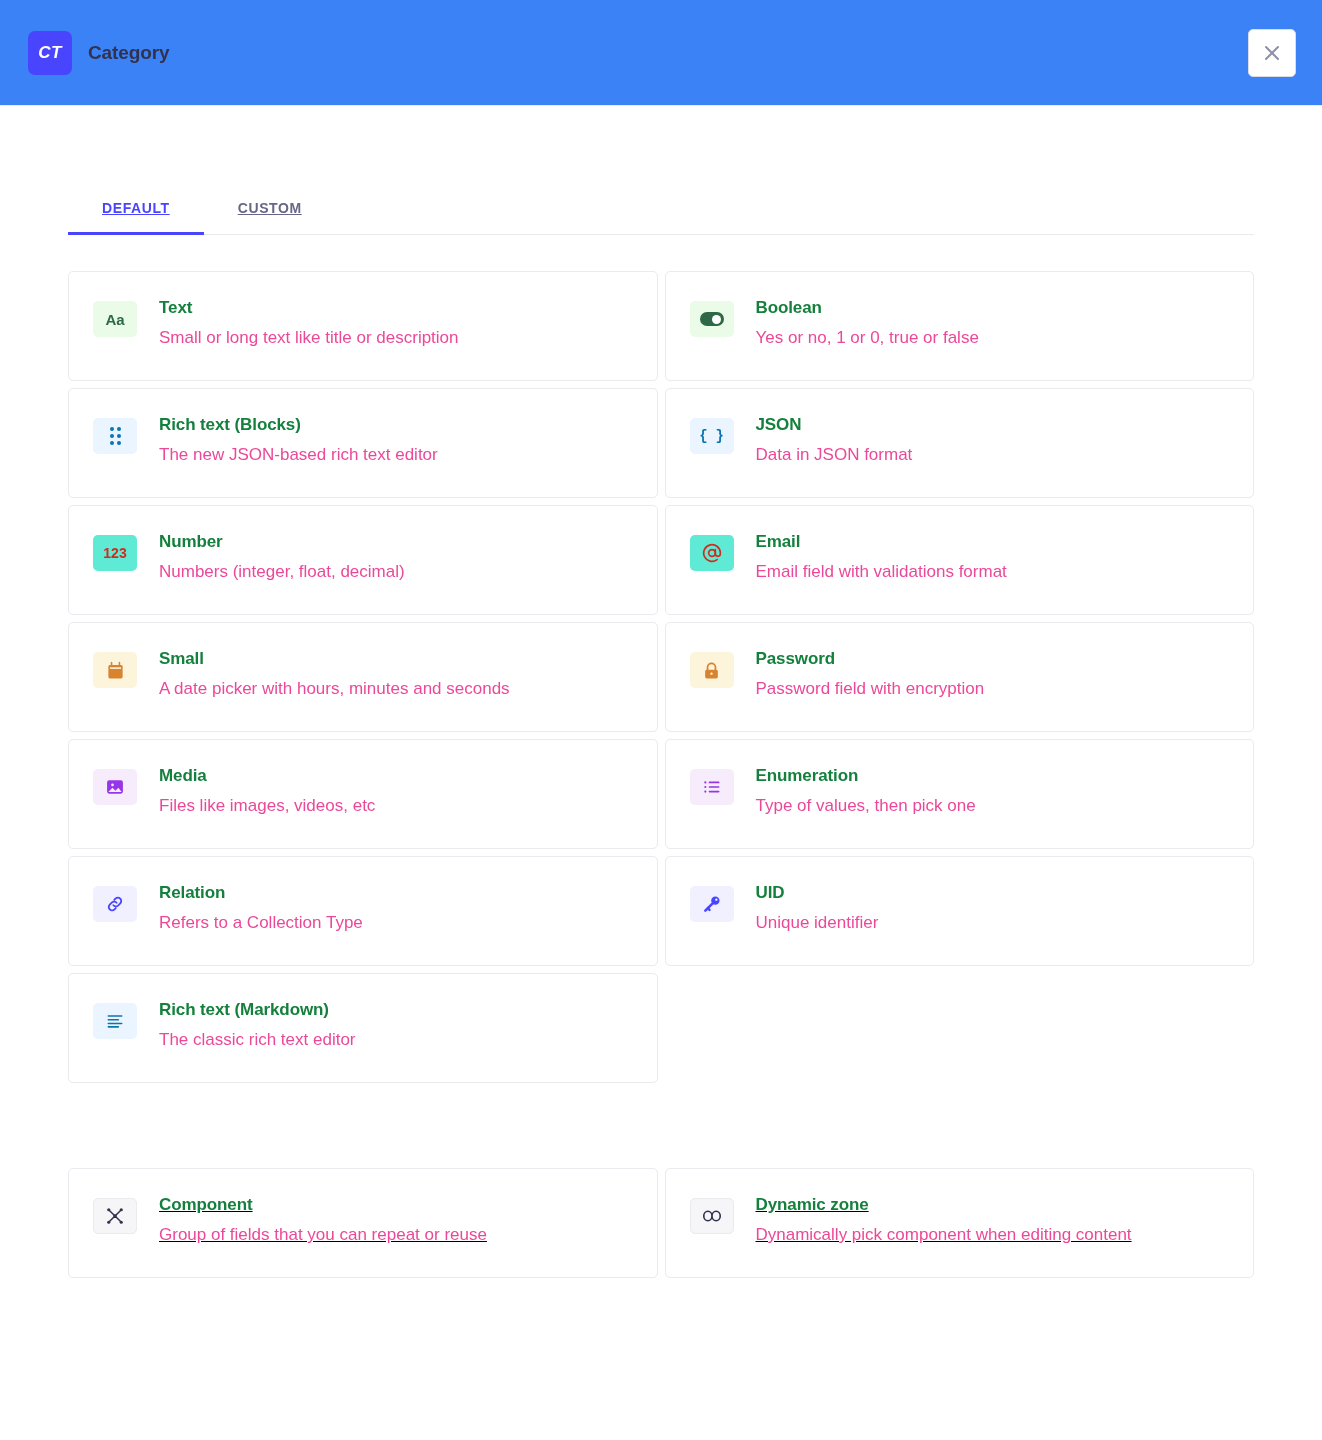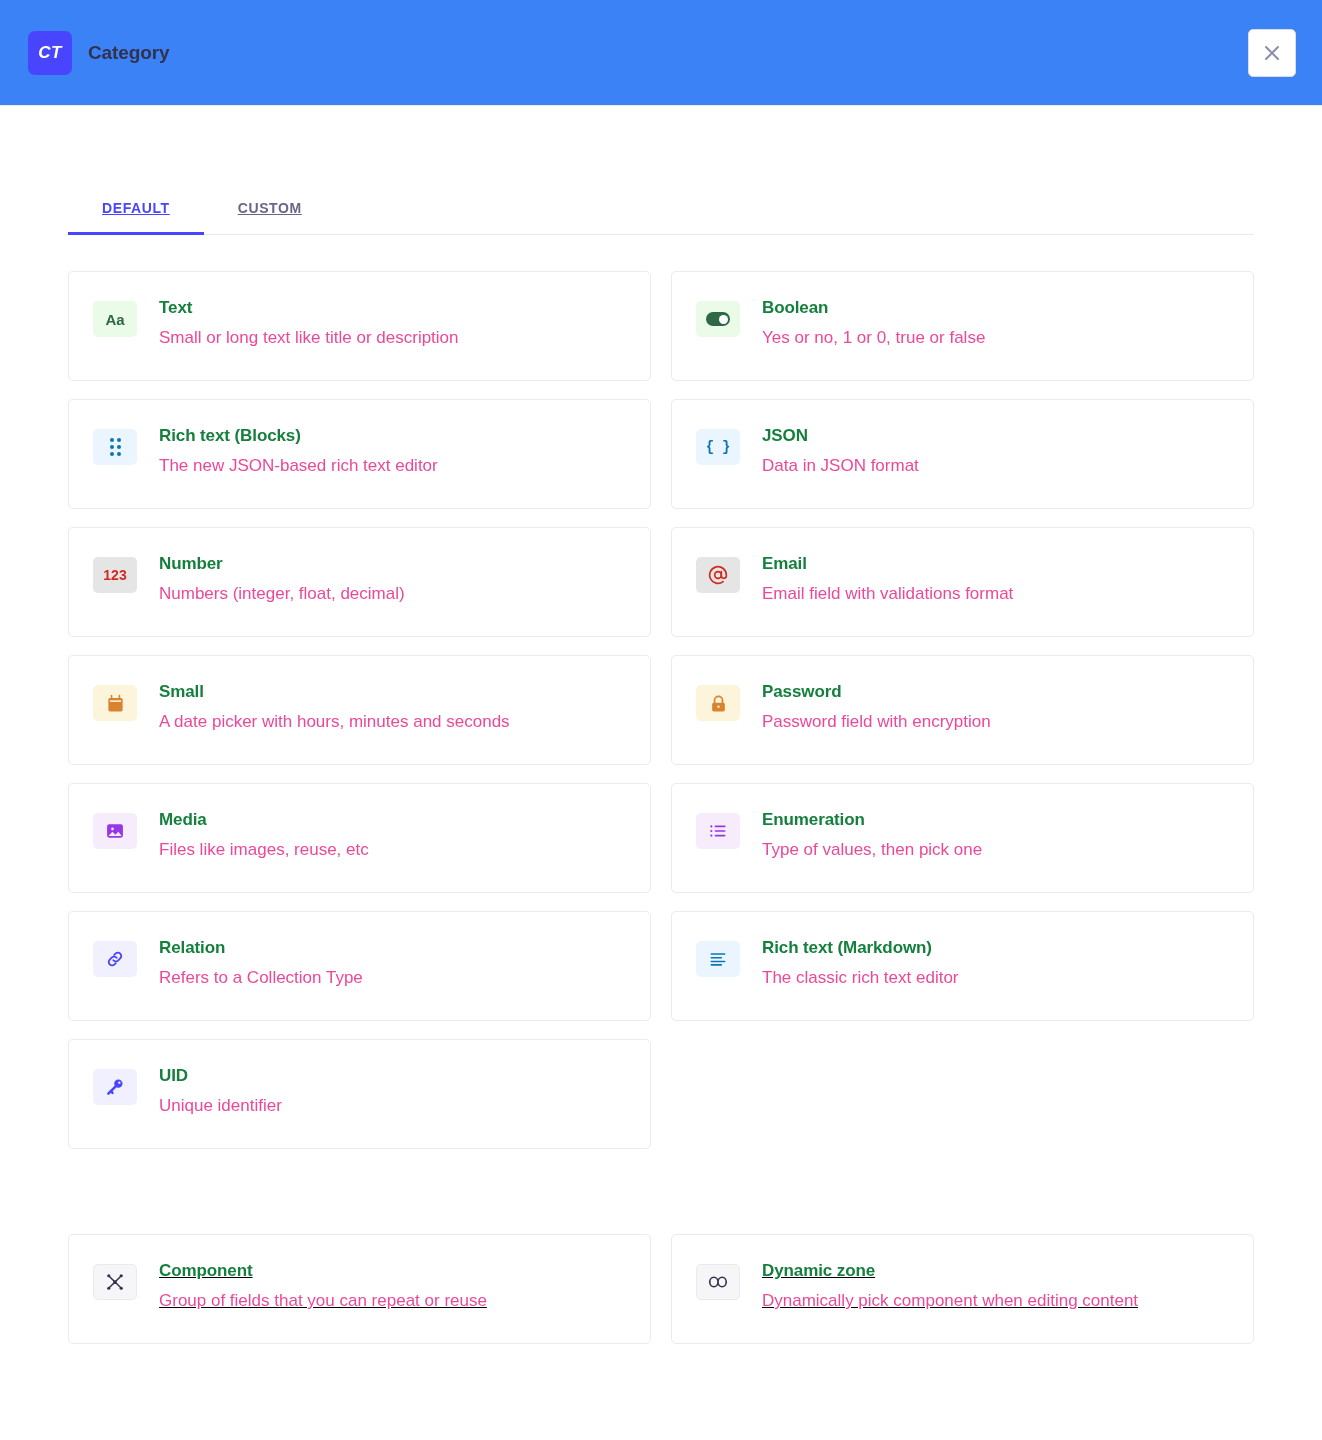--- a/index.html
+++ b/index.html
@@ -105,20 +105,21 @@
     border-bottom-color: #4945ff;
   }
 
   
   .grid {
     display: grid;
     grid-template-columns: 1fr 1fr;
     column-gap: 20px;
     row-gap: 18px;
     margin-top: 36px;
+    gap: 7px;
   }
   .grid.second {
     margin-top: 85px;
     padding-bottom: 60px;
     text-decoration: underline;
   }
   .card {
     border: 1px solid #eaeaef;
     border-radius: 5px;
     background: #ffffff;
@@ -134,21 +135,21 @@
     height: 36px;
     border-radius: 5px;
     display: flex;
     align-items: center;
     justify-content: center;
     flex: none;
     margin-top: 5px;
   }
   .icon-box.green { background: #eafbe7; color: #2f6846; }
   .icon-box.blue  { background: #eaf5ff; color: #0c75af; }
-  .icon-box.red   { background: #e5e5e5; color: #d02b20; }
+  .icon-box.red   { background: #5eead4; color: #d02b20; }
   .icon-box.amber { background: #fdf4dc; color: #d9822f; }
   .icon-box.purple{ background: #f6ecfc; color: #9736e8; }
   .icon-box.indigo{ background: #f0f0ff; color: #4945ff; }
   .icon-box.neutral{ background: #f6f6f9; color: #32324d; border: 1px solid #eaeaef; }
 
   .icon-box .txt {
     font-size: 15px;
     font-weight: 700;
     line-height: 1;
   }
@@ -336,21 +337,21 @@
     <div class="card">
       <div class="icon-box purple">
         <svg width="20" height="20" viewBox="0 0 24 24">
           <rect x="2.5" y="4" width="19" height="16" rx="2.5" fill="#9736e8"></rect>
           <circle cx="9" cy="9.5" r="1.6" fill="#f6ecfc"></circle>
           <path d="M4 18l5-5 3.5 3.5L16 13l4 5z" fill="#f6ecfc"></path>
         </svg>
       </div>
       <div class="card-body">
         <div class="card-title">Media</div>
-        <div class="card-desc">Files like images, reuse, etc</div>
+        <div class="card-desc">Files like images, videos, etc</div>
       </div>
     </div>
 
     <div class="card">
       <div class="icon-box purple">
         <svg width="20" height="20" viewBox="0 0 24 24">
           <circle cx="4" cy="6.5" r="1.3" fill="#9736e8"></circle>
           <circle cx="4" cy="12" r="1.3" fill="#9736e8"></circle>
           <circle cx="4" cy="17.5" r="1.3" fill="#9736e8"></circle>
           <path d="M9 6.5h11M9 12h11M9 17.5h11" stroke="#9736e8" stroke-width="2" stroke-linecap="round"></path>
@@ -369,43 +370,43 @@
           <path d="M14 10.5a4 4 0 0 0-5.7-.4l-2.6 2.6a4 4 0 0 0 5.7 5.7l1.5-1.5"></path>
         </svg>
       </div>
       <div class="card-body">
         <div class="card-title">Relation</div>
         <div class="card-desc">Refers to a Collection Type</div>
       </div>
     </div>
 
     <div class="card">
-      <div class="icon-box blue">
-        <svg width="20" height="20" viewBox="0 0 24 24" stroke="#0c75af" stroke-width="2" stroke-linecap="round">
-          <path d="M4 6h16M4 10.5h12M4 15h16M4 19h12"></path>
-        </svg>
-      </div>
-      <div class="card-body">
-        <div class="card-title">Rich text (Markdown)</div>
-        <div class="card-desc">The classic rich text editor</div>
-      </div>
-    </div>
-
-    <div class="card">
       <div class="icon-box indigo">
         <svg width="20" height="20" viewBox="0 0 24 24">
           <circle cx="16" cy="8" r="5" fill="#4945ff"></circle>
           <circle cx="17.2" cy="6.8" r="1.4" fill="#f0f0ff"></circle>
           <path d="M12.5 11.5L4 20" stroke="#4945ff" stroke-width="3" stroke-linecap="round"></path>
           <path d="M7 17l2 2" stroke="#4945ff" stroke-width="3" stroke-linecap="round"></path>
         </svg>
       </div>
       <div class="card-body">
         <div class="card-title">UID</div>
         <div class="card-desc">Unique identifier</div>
+      </div>
+    </div>
+
+    <div class="card">
+      <div class="icon-box blue">
+        <svg width="20" height="20" viewBox="0 0 24 24" stroke="#0c75af" stroke-width="2" stroke-linecap="round">
+          <path d="M4 6h16M4 10.5h12M4 15h16M4 19h12"></path>
+        </svg>
+      </div>
+      <div class="card-body">
+        <div class="card-title">Rich text (Markdown)</div>
+        <div class="card-desc">The classic rich text editor</div>
       </div>
     </div>
 
   </div>
 
   <div class="grid second">
 
     <div class="card">
       <div class="icon-box neutral">
         <svg width="20" height="20" viewBox="0 0 24 24">

